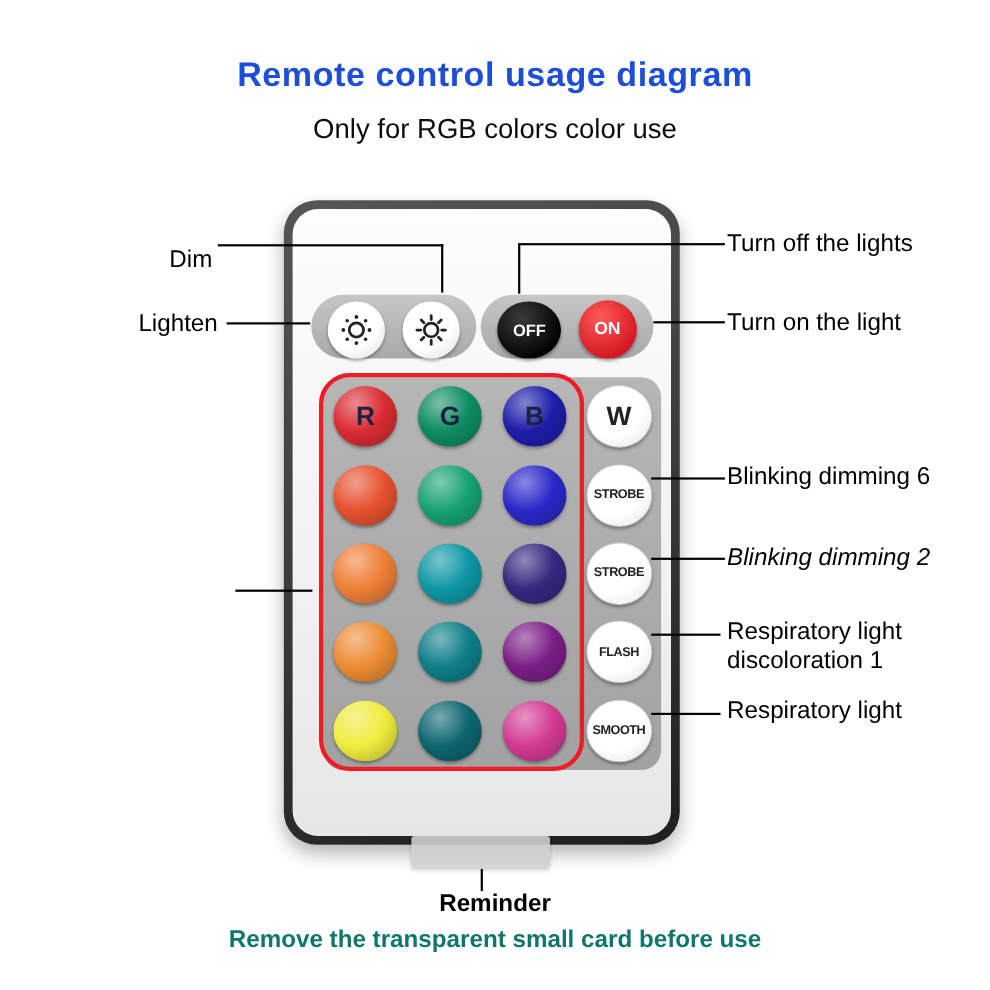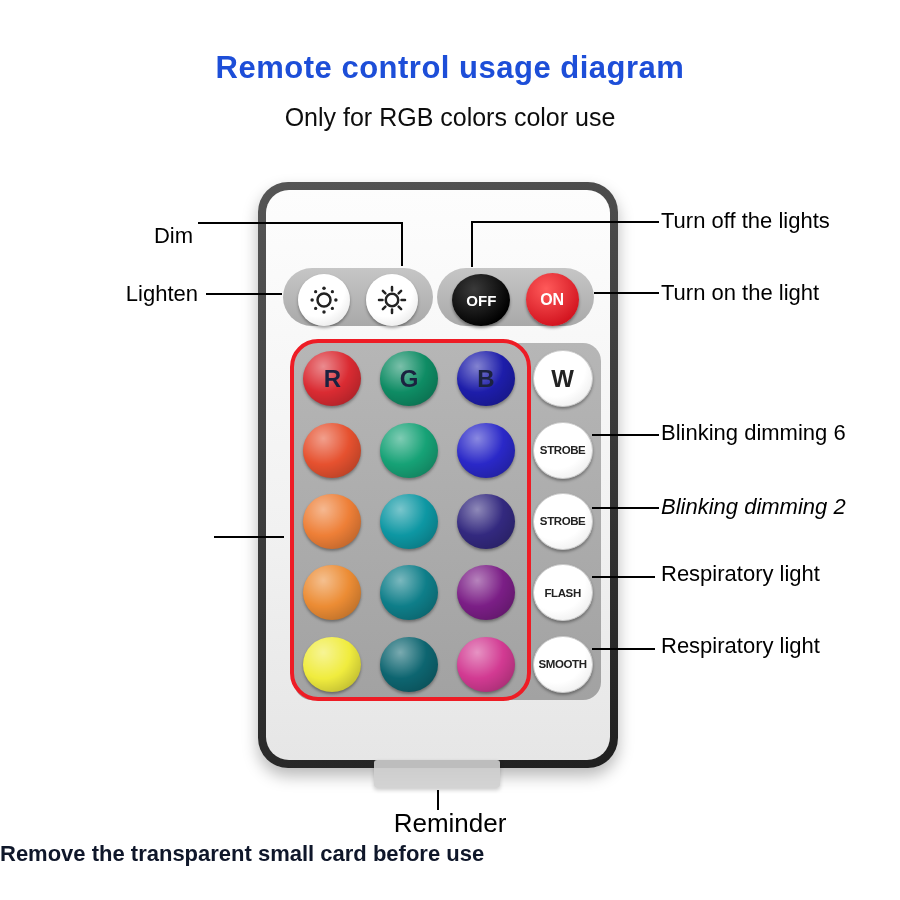--- a/index.html
+++ b/index.html
@@ -65,23 +65,23 @@
   .lbl-blink2{top:494px;font-style:italic;}
   .lbl-resp1{top:561px;}
   .lbl-resp2{top:633px;}
 
   
   .line{position:absolute;background:#000;}
   .lh{height:2px;}
   .lv{width:2px;}
 
   .footer-reminder{position:absolute;left:0;top:808px;width:100%;text-align:center;
-                   font-size:26px;font-weight:normal;color:#000;}
-  .footer-note{position:absolute;left:0;top:841px;width:100%;text-align:left;
-               font-size:22px;font-weight:bold;color:#0f172a;}
+                   font-size:22px;font-weight:bold;color:#000;}
+  .footer-note{position:absolute;left:0;top:841px;width:100%;text-align:center;
+               font-size:22px;font-weight:bold;color:#0f766e;}
   .sun-icon{display:block;}
 </style>
 </head>
 <body>
 
 <div class="canvas">
 
   <div class="title">Remote control usage diagram</div>
   <div class="subtitle">Only for RGB colors color use</div>
 
@@ -196,20 +196,21 @@
 
   <div class="lbl lbl-dim">Dim</div>
   <div class="lbl lbl-lighten">Lighten</div>
 
   <div class="lbl lbl-right lbl-on">Turn on the light</div>
   <div class="lbl lbl-right lbl-off">Turn off the lights</div>
   <div class="lbl lbl-right lbl-blink1">Blinking dimming 6</div>
   <div class="lbl lbl-right lbl-blink2">Blinking dimming 2</div>
   <div class="lbl lbl-right lbl-resp1">
     <span>Respiratory light</span><br>
+    <span>discoloration 1</span>
   </div>
   <div class="lbl lbl-right lbl-resp2">
     <span>Respiratory light</span><br>
   </div>
 
   <div class="line lh" style="left:198px;top:222px;width:205px;"></div>
   <div class="line lv" style="left:401px;top:222px;height:44px;"></div>
   <div class="line lh" style="left:206px;top:293px;width:76px;"></div>
   <div class="line lh" style="left:472px;top:221px;width:187px;"></div>
   <div class="line lv" style="left:471px;top:221px;height:46px;"></div>

